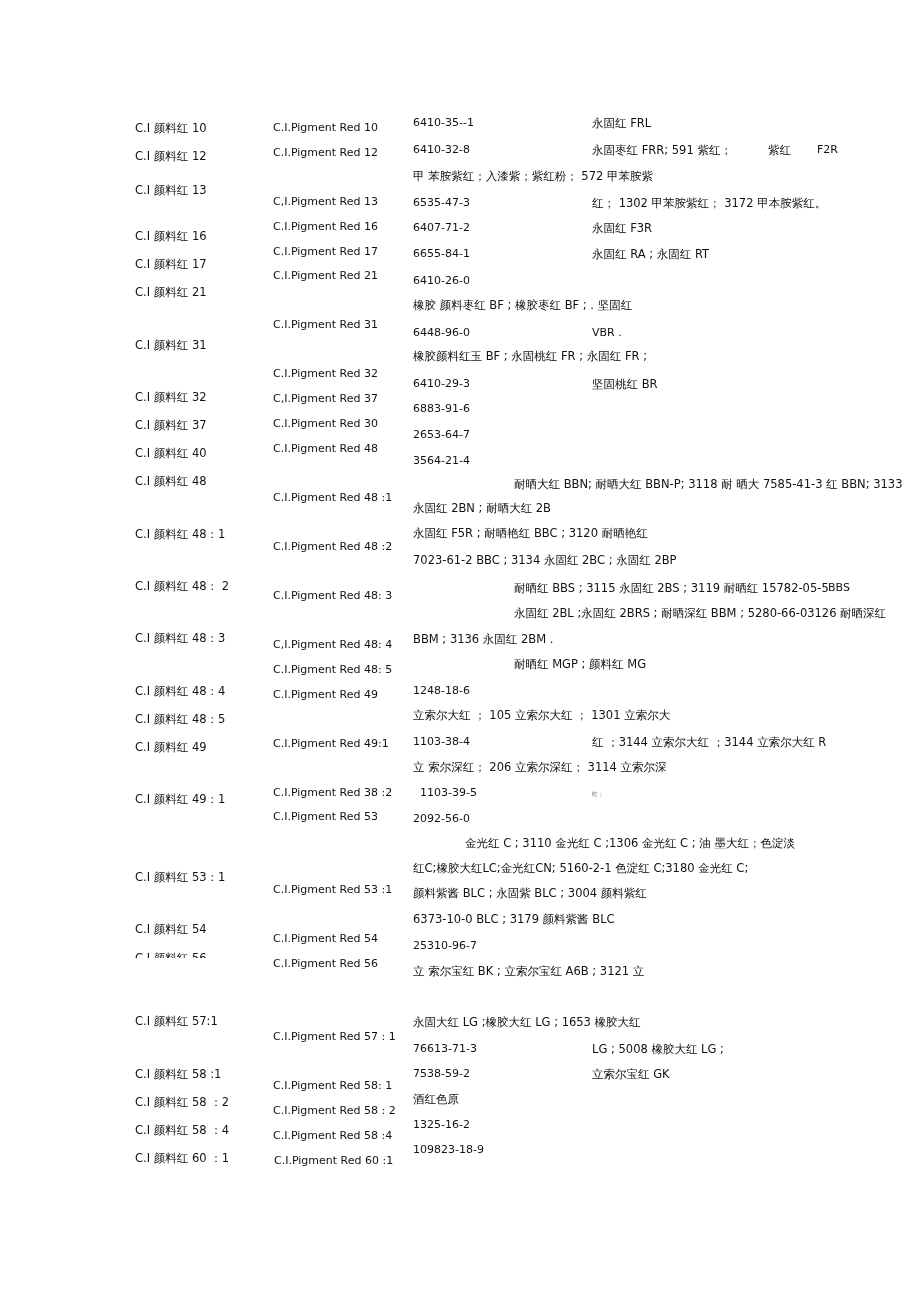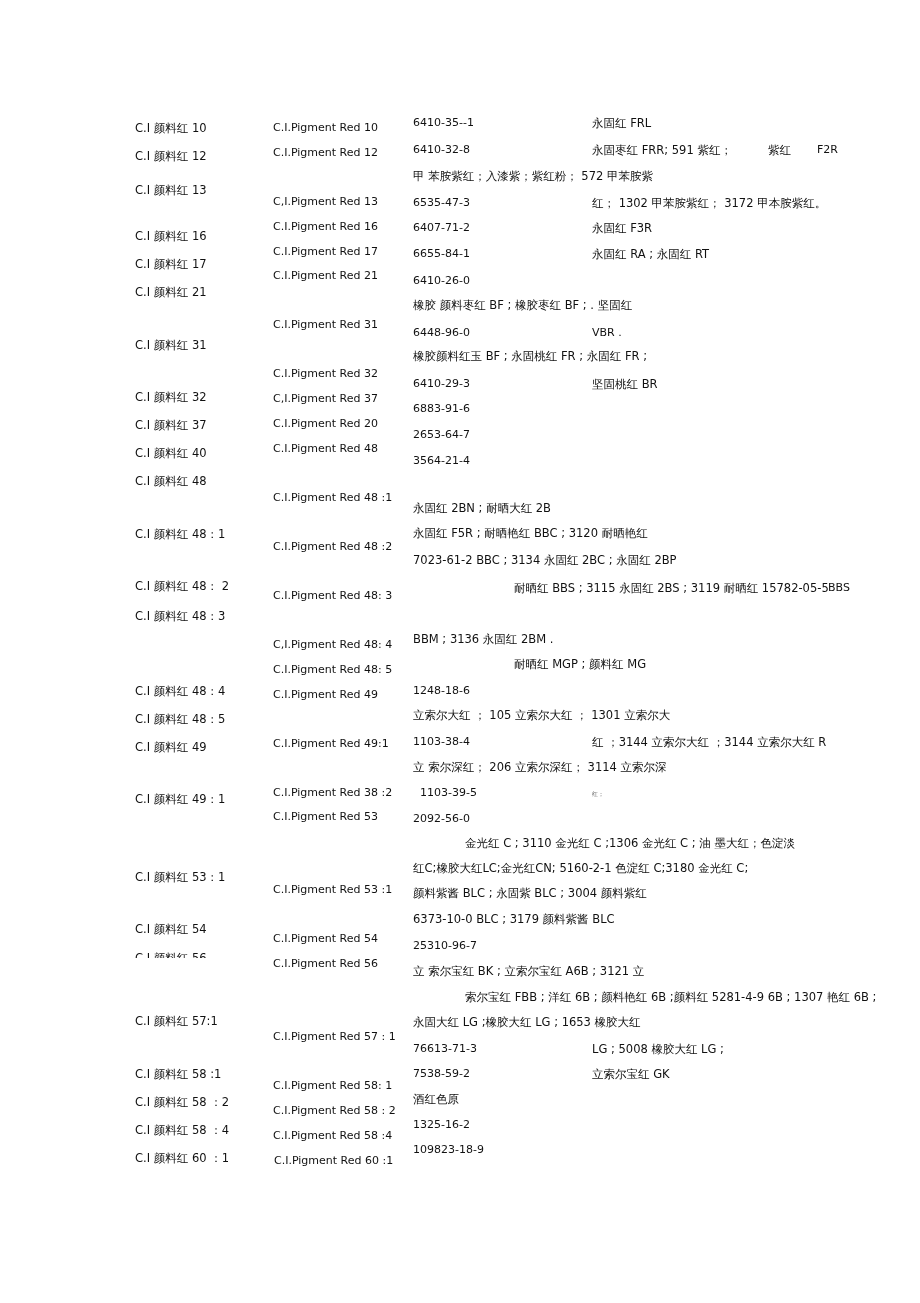--- a/index.html
+++ b/index.html
@@ -22,21 +22,21 @@
   <span class="t cn" style="left:135px;top:229px">C.I 颜料红 16</span>
   <span class="t cn" style="left:135px;top:257px">C.I 颜料红 17</span>
   <span class="t cn" style="left:135px;top:285px">C.I 颜料红 21</span>
   <span class="t cn" style="left:135px;top:338px">C.I 颜料红 31</span>
   <span class="t cn" style="left:135px;top:390px">C.I 颜料红 32</span>
   <span class="t cn" style="left:135px;top:418px">C.I 颜料红 37</span>
   <span class="t cn" style="left:135px;top:446px">C.I 颜料红 40</span>
   <span class="t cn" style="left:135px;top:474px">C.I 颜料红 48</span>
   <span class="t cn" style="left:135px;top:527px">C.I 颜料红 48：1</span>
   <span class="t cn" style="left:135px;top:579px">C.I 颜料红 48： 2</span>
-  <span class="t cn" style="left:135px;top:609px">C.I 颜料红 48：3</span>
+  <span class="t cn" style="left:135px;top:631px">C.I 颜料红 48：3</span>
   <span class="t cn" style="left:135px;top:684px">C.I 颜料红 48：4</span>
   <span class="t cn" style="left:135px;top:712px">C.I 颜料红 48：5</span>
   <span class="t cn" style="left:135px;top:740px">C.I 颜料红 49</span>
   <span class="t cn" style="left:135px;top:792px">C.I 颜料红 49：1</span>
   <span class="t cn" style="left:135px;top:870px">C.I 颜料红 53：1</span>
   <span class="t cn" style="left:135px;top:922px">C.I 颜料红 54</span>
   <span class="t cn clip" style="left:135px;top:951px">C.I 颜料红 56</span>
   <span class="t cn" style="left:135px;top:1014px">C.I 颜料红 57:1</span>
   <span class="t cn" style="left:135px;top:1067px">C.I 颜料红 58 :1</span>
   <span class="t cn" style="left:135px;top:1095px">C.I 颜料红 58 ：2</span>
@@ -45,21 +45,21 @@
 
   <span class="t" style="left:273px;top:121px">C.I.Pigment Red 10</span>
   <span class="t" style="left:273px;top:146px">C.I.Pigment Red 12</span>
   <span class="t" style="left:273px;top:195px">C,I.Pigment Red 13</span>
   <span class="t" style="left:273px;top:220px">C.I.Pigment Red 16</span>
   <span class="t" style="left:273px;top:245px">C.I.Pigment Red 17</span>
   <span class="t" style="left:273px;top:269px">C.I.Pigment Red 21</span>
   <span class="t" style="left:273px;top:318px">C.I.Pigment Red 31</span>
   <span class="t" style="left:273px;top:367px">C.I.Pigment Red 32</span>
   <span class="t" style="left:273px;top:392px">C,I.Pigment Red 37</span>
-  <span class="t" style="left:273px;top:417px">C.I.Pigment Red 20</span>
+  <span class="t" style="left:273px;top:417px">C.I.Pigment Red 30</span>
   <span class="t" style="left:273px;top:442px">C.I.Pigment Red 48</span>
   <span class="t" style="left:273px;top:491px">C.I.Pigment Red 48 :1</span>
   <span class="t" style="left:273px;top:540px">C.I.Pigment Red 48 :2</span>
   <span class="t" style="left:273px;top:589px">C.I.Pigment Red 48: 3</span>
   <span class="t" style="left:273px;top:638px">C,I.Pigment Red 48: 4</span>
   <span class="t" style="left:273px;top:663px">C.I.Pigment Red 48: 5</span>
   <span class="t" style="left:273px;top:688px">C.I.Pigment Red 49</span>
   <span class="t" style="left:273px;top:737px">C.I.Pigment Red 49:1</span>
   <span class="t" style="left:273px;top:786px">C.I.Pigment Red 38 :2</span>
   <span class="t" style="left:273px;top:810px">C.I.Pigment Red 53</span>
@@ -79,40 +79,41 @@
   <span class="t" style="left:413px;top:221px">6407-71-2</span>
   <span class="t" style="left:413px;top:247px">6655-84-1</span>
   <span class="t" style="left:413px;top:274px">6410-26-0</span>
   <span class="t cn" style="left:413px;top:298px">橡胶 颜料枣红 BF ; 橡胶枣红 BF ; . 坚固红</span>
   <span class="t" style="left:413px;top:326px">6448-96-0</span>
   <span class="t cn" style="left:413px;top:349px">橡胶颜料红玉 BF ; 永固桃红 FR ; 永固红 FR ;</span>
   <span class="t" style="left:413px;top:377px">6410-29-3</span>
   <span class="t" style="left:413px;top:402px">6883-91-6</span>
   <span class="t" style="left:413px;top:428px">2653-64-7</span>
   <span class="t" style="left:413px;top:454px">3564-21-4</span>
+  <span class="t cn" style="left:514px;top:477px">耐晒大红 BBN; 耐晒大红 BBN-P; 3118 耐 晒大 7585-41-3 红 BBN; 3133</span>
   <span class="t cn" style="left:413px;top:501px">永固红 2BN ; 耐晒大红 2B</span>
   <span class="t cn" style="left:413px;top:526px">永固红 F5R ; 耐晒艳红 BBC ; 3120 耐晒艳红</span>
   <span class="t cn" style="left:413px;top:553px">7023-61-2 BBC ; 3134 永固红 2BC ; 永固红 2BP</span>
   <span class="t cn" style="left:514px;top:581px">耐晒红 BBS ; 3115 永固红 2BS ; 3119 耐晒红 15782-05-5</span>
   <span class="t" style="left:828px;top:581px">BBS</span>
+  <span class="t cn" style="left:514px;top:606px">永固红 2BL ;永固红 2BRS ; 耐晒深红 BBM ; 5280-66-03126 耐晒深红</span>
   <span class="t cn" style="left:413px;top:632px">BBM ; 3136 永固红 2BM .</span>
   <span class="t cn" style="left:514px;top:657px">耐晒红 MGP ; 颜料红 MG</span>
   <span class="t" style="left:413px;top:684px">1248-18-6</span>
   <span class="t cn" style="left:413px;top:708px">立索尔大红 ； 105 立索尔大红 ； 1301 立索尔大</span>
   <span class="t" style="left:413px;top:735px">1103-38-4</span>
   <span class="t cn" style="left:413px;top:760px">立 索尔深红； 206 立索尔深红； 3114 立索尔深</span>
   <span class="t" style="left:420px;top:786px">1103-39-5</span>
   <span class="t" style="left:413px;top:812px">2092-56-0</span>
   <span class="t cn" style="left:465px;top:836px">金光红 C ; 3110 金光红 C ;1306 金光红 C ; 油 墨大红；色淀淡</span>
   <span class="t cn" style="left:413px;top:861px">红C;橡胶大红LC;金光红CN; 5160-2-1 色淀红 C;3180 金光红 C;</span>
   <span class="t cn" style="left:413px;top:886px">颜料紫酱 BLC ; 永固紫 BLC ; 3004 颜料紫红</span>
   <span class="t cn" style="left:413px;top:912px">6373-10-0 BLC ; 3179 颜料紫酱 BLC</span>
   <span class="t" style="left:413px;top:939px">25310-96-7</span>
   <span class="t cn" style="left:413px;top:964px">立 索尔宝红 BK ; 立索尔宝红 A6B ; 3121 立</span>
-  <span class="t cn" style="left:465px;top:990px">索尔宝红 FBB ; 洋红 6B ; 颜料艳红 6B ;颜料红 5281-4-9 6B ; 1307 艳红 6B ;</span>
   <span class="t cn" style="left:413px;top:1015px">永固大红 LG ;橡胶大红 LG ; 1653 橡胶大红</span>
   <span class="t" style="left:413px;top:1042px">76613-71-3</span>
   <span class="t" style="left:413px;top:1067px">7538-59-2</span>
   <span class="t cn" style="left:413px;top:1092px">酒红色原</span>
   <span class="t" style="left:413px;top:1118px">1325-16-2</span>
   <span class="t" style="left:413px;top:1143px">109823-18-9</span>
 
   <span class="t cn" style="left:592px;top:116px">永固红 FRL</span>
   <span class="t cn" style="left:592px;top:143px">永固枣红 FRR; 591 紫红；</span>
   <span class="t cn" style="left:768px;top:143px">紫红</span>

